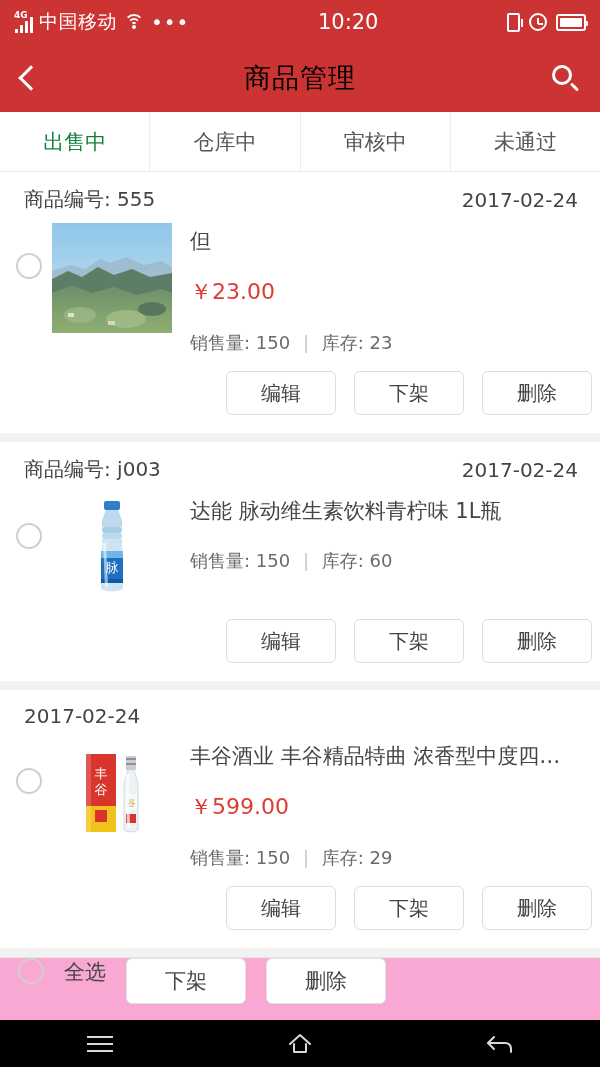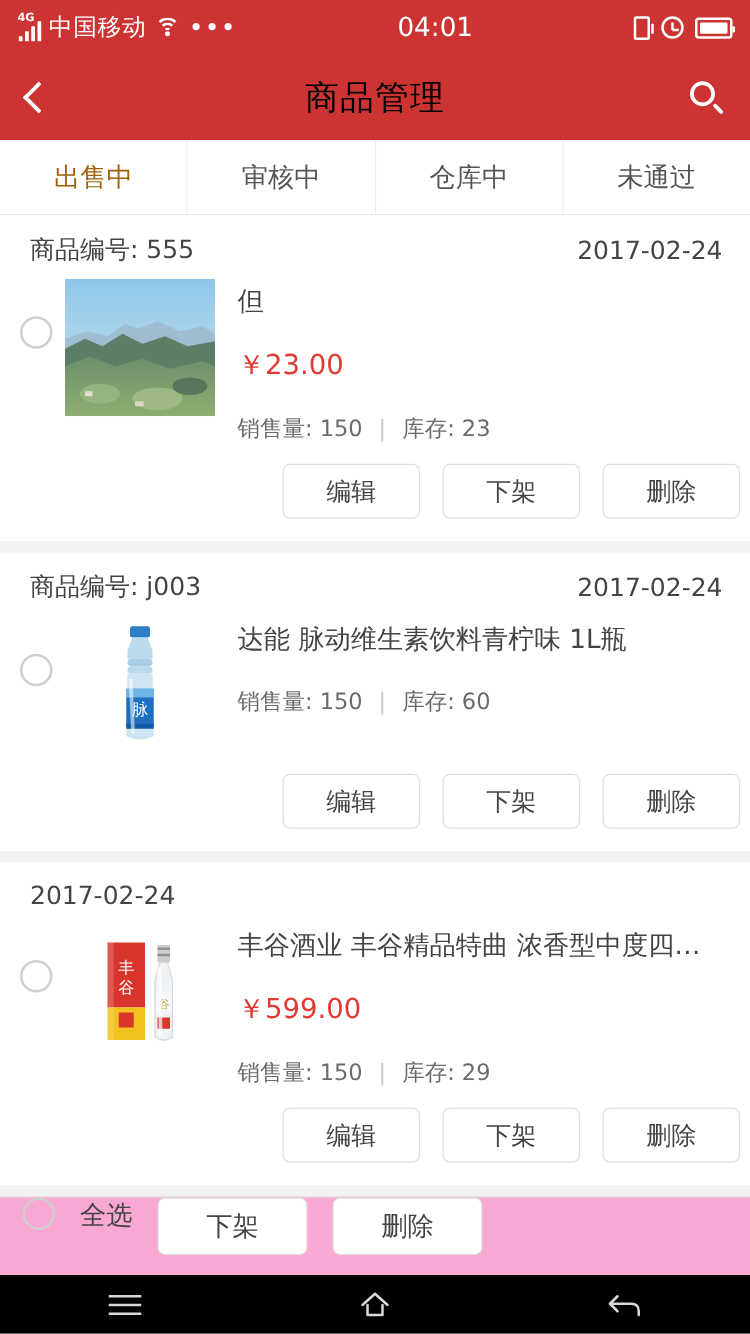--- a/index.html
+++ b/index.html
@@ -55,21 +55,21 @@
   .search-ico .ring { position:absolute; width:20px; height:20px; border:3px solid #fff; border-radius:50%; top:0; left:0; }
   .search-ico .hnd { position:absolute; width:3px; height:10px; background:#fff; transform:rotate(-45deg);
                      bottom:-1px; right:2px; border-radius:2px; }
 
   
   .tabs { display:flex; background:#fff; flex:0 0 60px; border-bottom:1px solid #e6e6e6; }
   .tab { flex:1; display:flex; align-items:center; justify-content:center;
          font-size:21px; color:#555; background:#fff; border-right:1px solid #ededed;
          cursor:pointer; }
   .tab:last-child { border-right:none; }
-  .tab.active { color:#a16207; }
+  .tab.active { color:#15803d; }
 
   
   .list { flex:1 1 auto; overflow:hidden; background:#f2f2f2; }
   .card { background:#fff; margin-bottom:9px; }
   .card-head { display:flex; justify-content:space-between; align-items:center;
                padding:14px 22px 10px 24px; font-size:20px; color:#444; }
   .card-head .date { color:#444; }
   .card-body { display:flex; padding:0 22px 4px 16px; }
   .chk { width:26px; height:26px; border:2px solid #cfcfcf; border-radius:50%;
          flex:0 0 26px; margin-top:30px; margin-right:10px; cursor:pointer; background:#fff; }
@@ -120,41 +120,41 @@
       </div>
       <span class="carrier">中国移动</span>
       <span class="wifi">
         <span class="a"></span>
           <span class="b"></span>
           <span class="c"></span>
           <span class="dot"></span>
       </span>
       <span class="dots3">•••</span>
     </div>
-    <div class="sb-time">04:01</div>
+    <div class="sb-time">10:20</div>
     <div class="sb-right">
       <span class="vibrate"></span>
       <span class="alarm"></span>
       <span class="batt"></span>
     </div>
   </div>
 
   <div class="header">
     <div class="back-ico"></div>
     <div class="hdr-title">商品管理</div>
     <div class="search-ico">
       <span class="ring"></span>
         <span class="hnd"></span>
     </div>
   </div>
 
   <div class="tabs">
     <div class="tab active">出售中</div>
+    <div class="tab">仓库中</div>
     <div class="tab">审核中</div>
-    <div class="tab">仓库中</div>
     <div class="tab">未通过</div>
   </div>
 
   <div class="list">
 
     <div class="card">
       <div class="card-head">
         <span>商品编号: 555</span>
         <span class="date">2017-02-24</span>
       </div>

